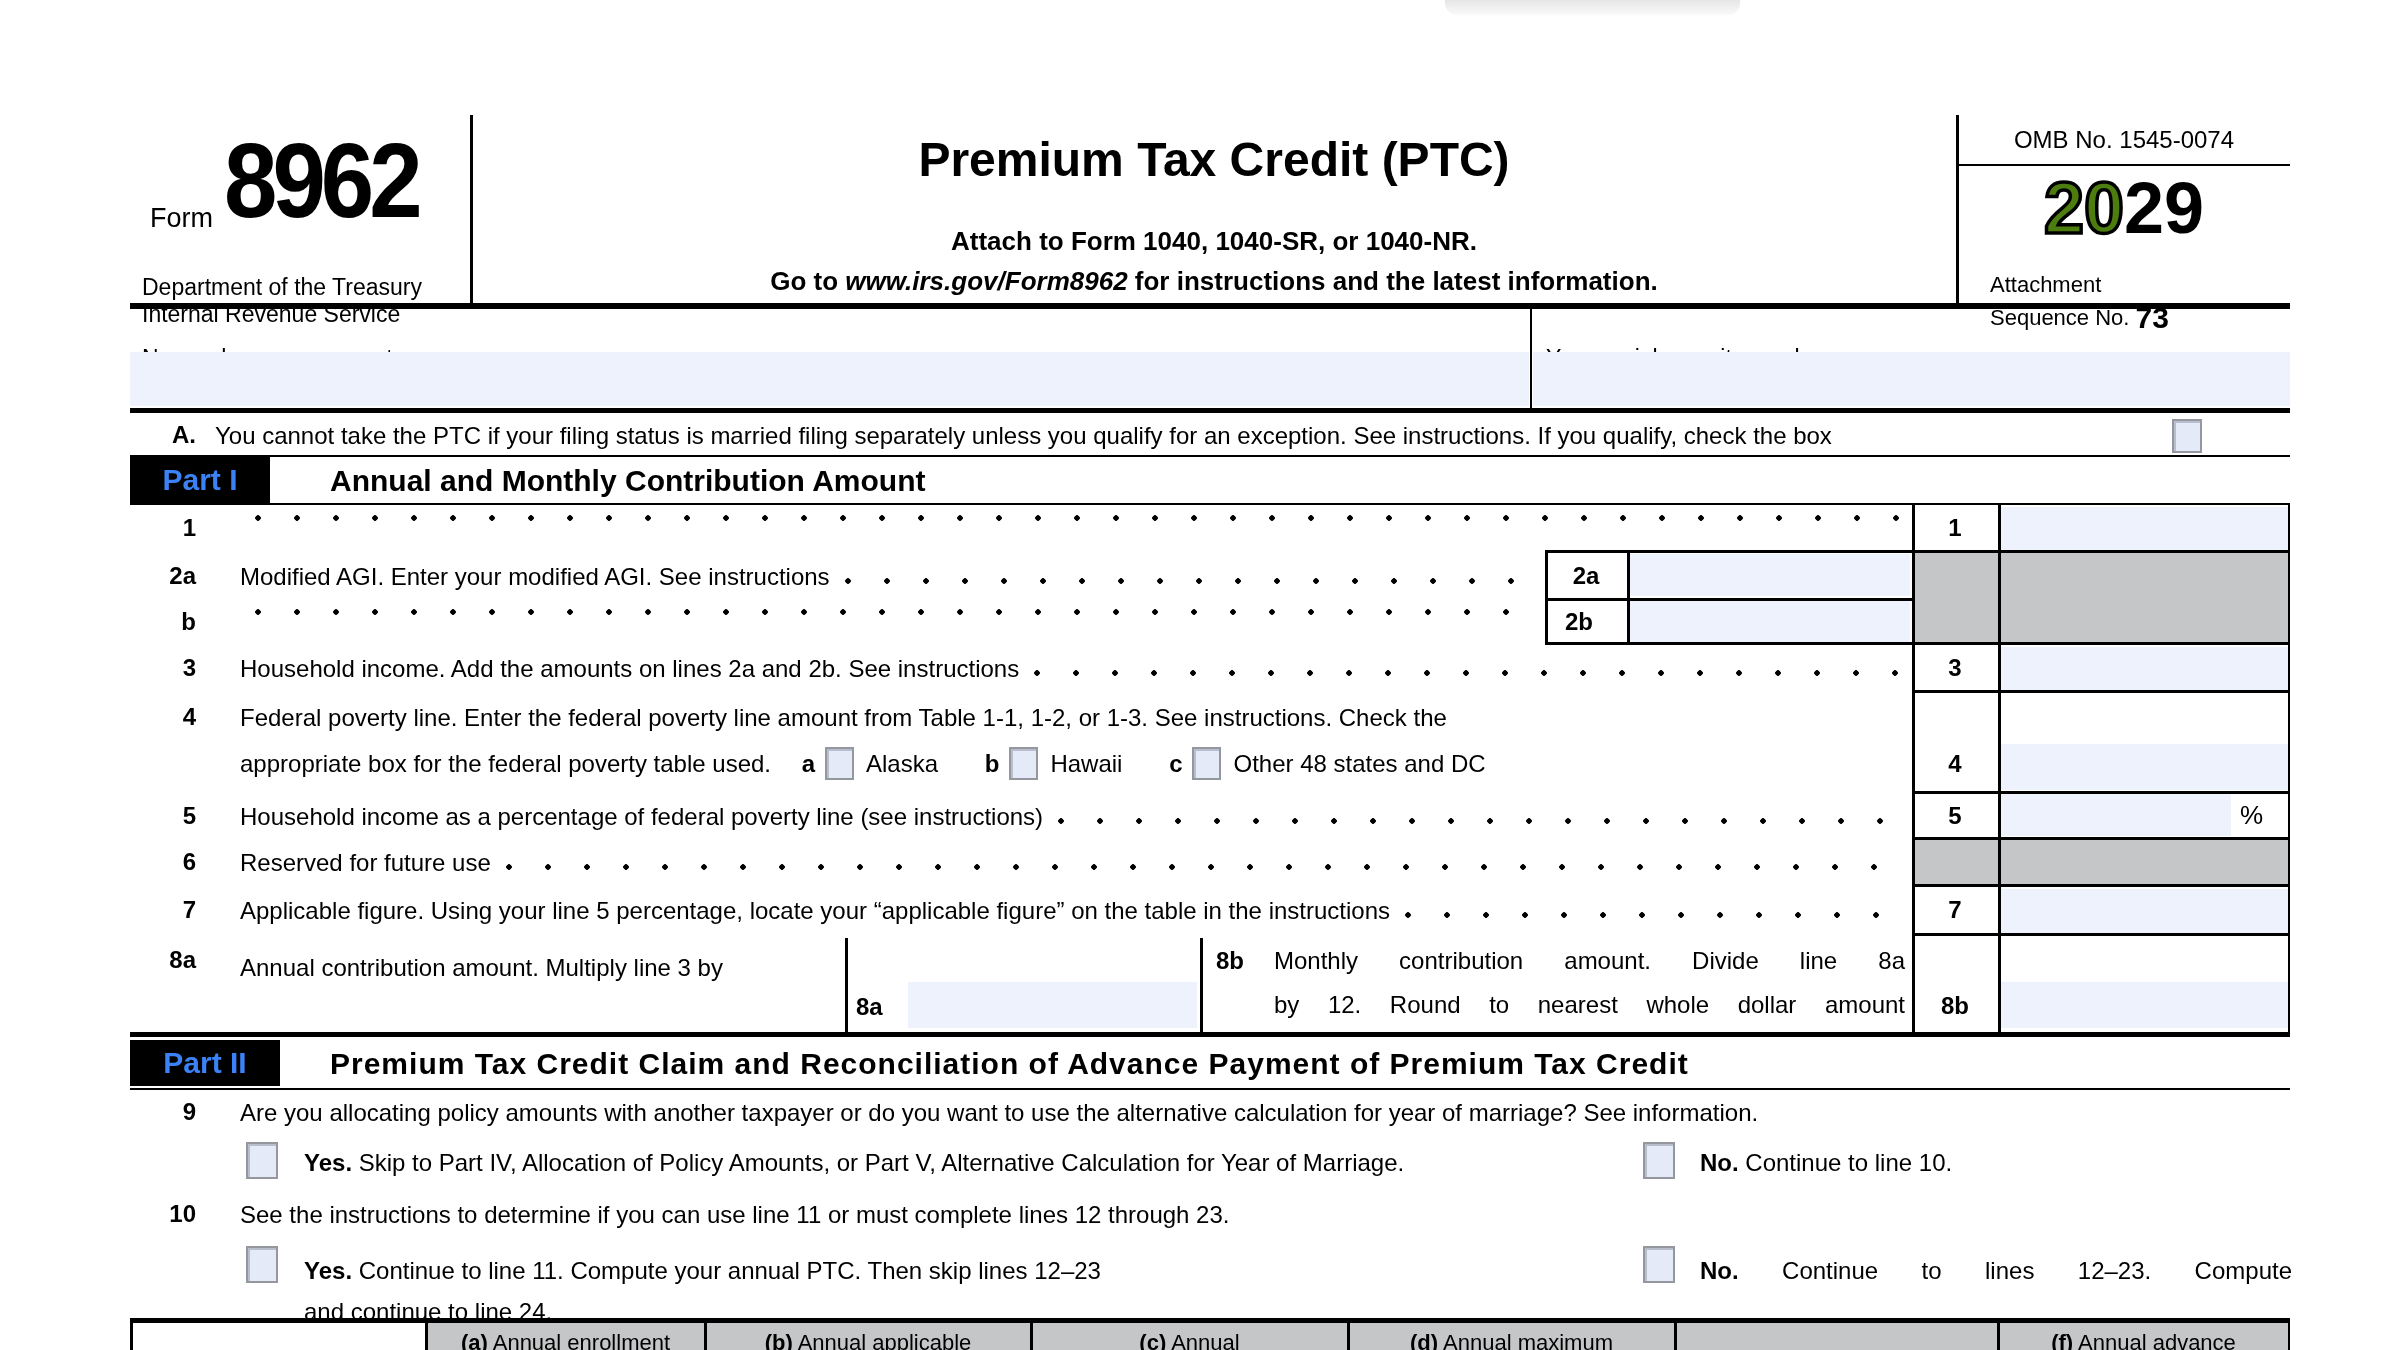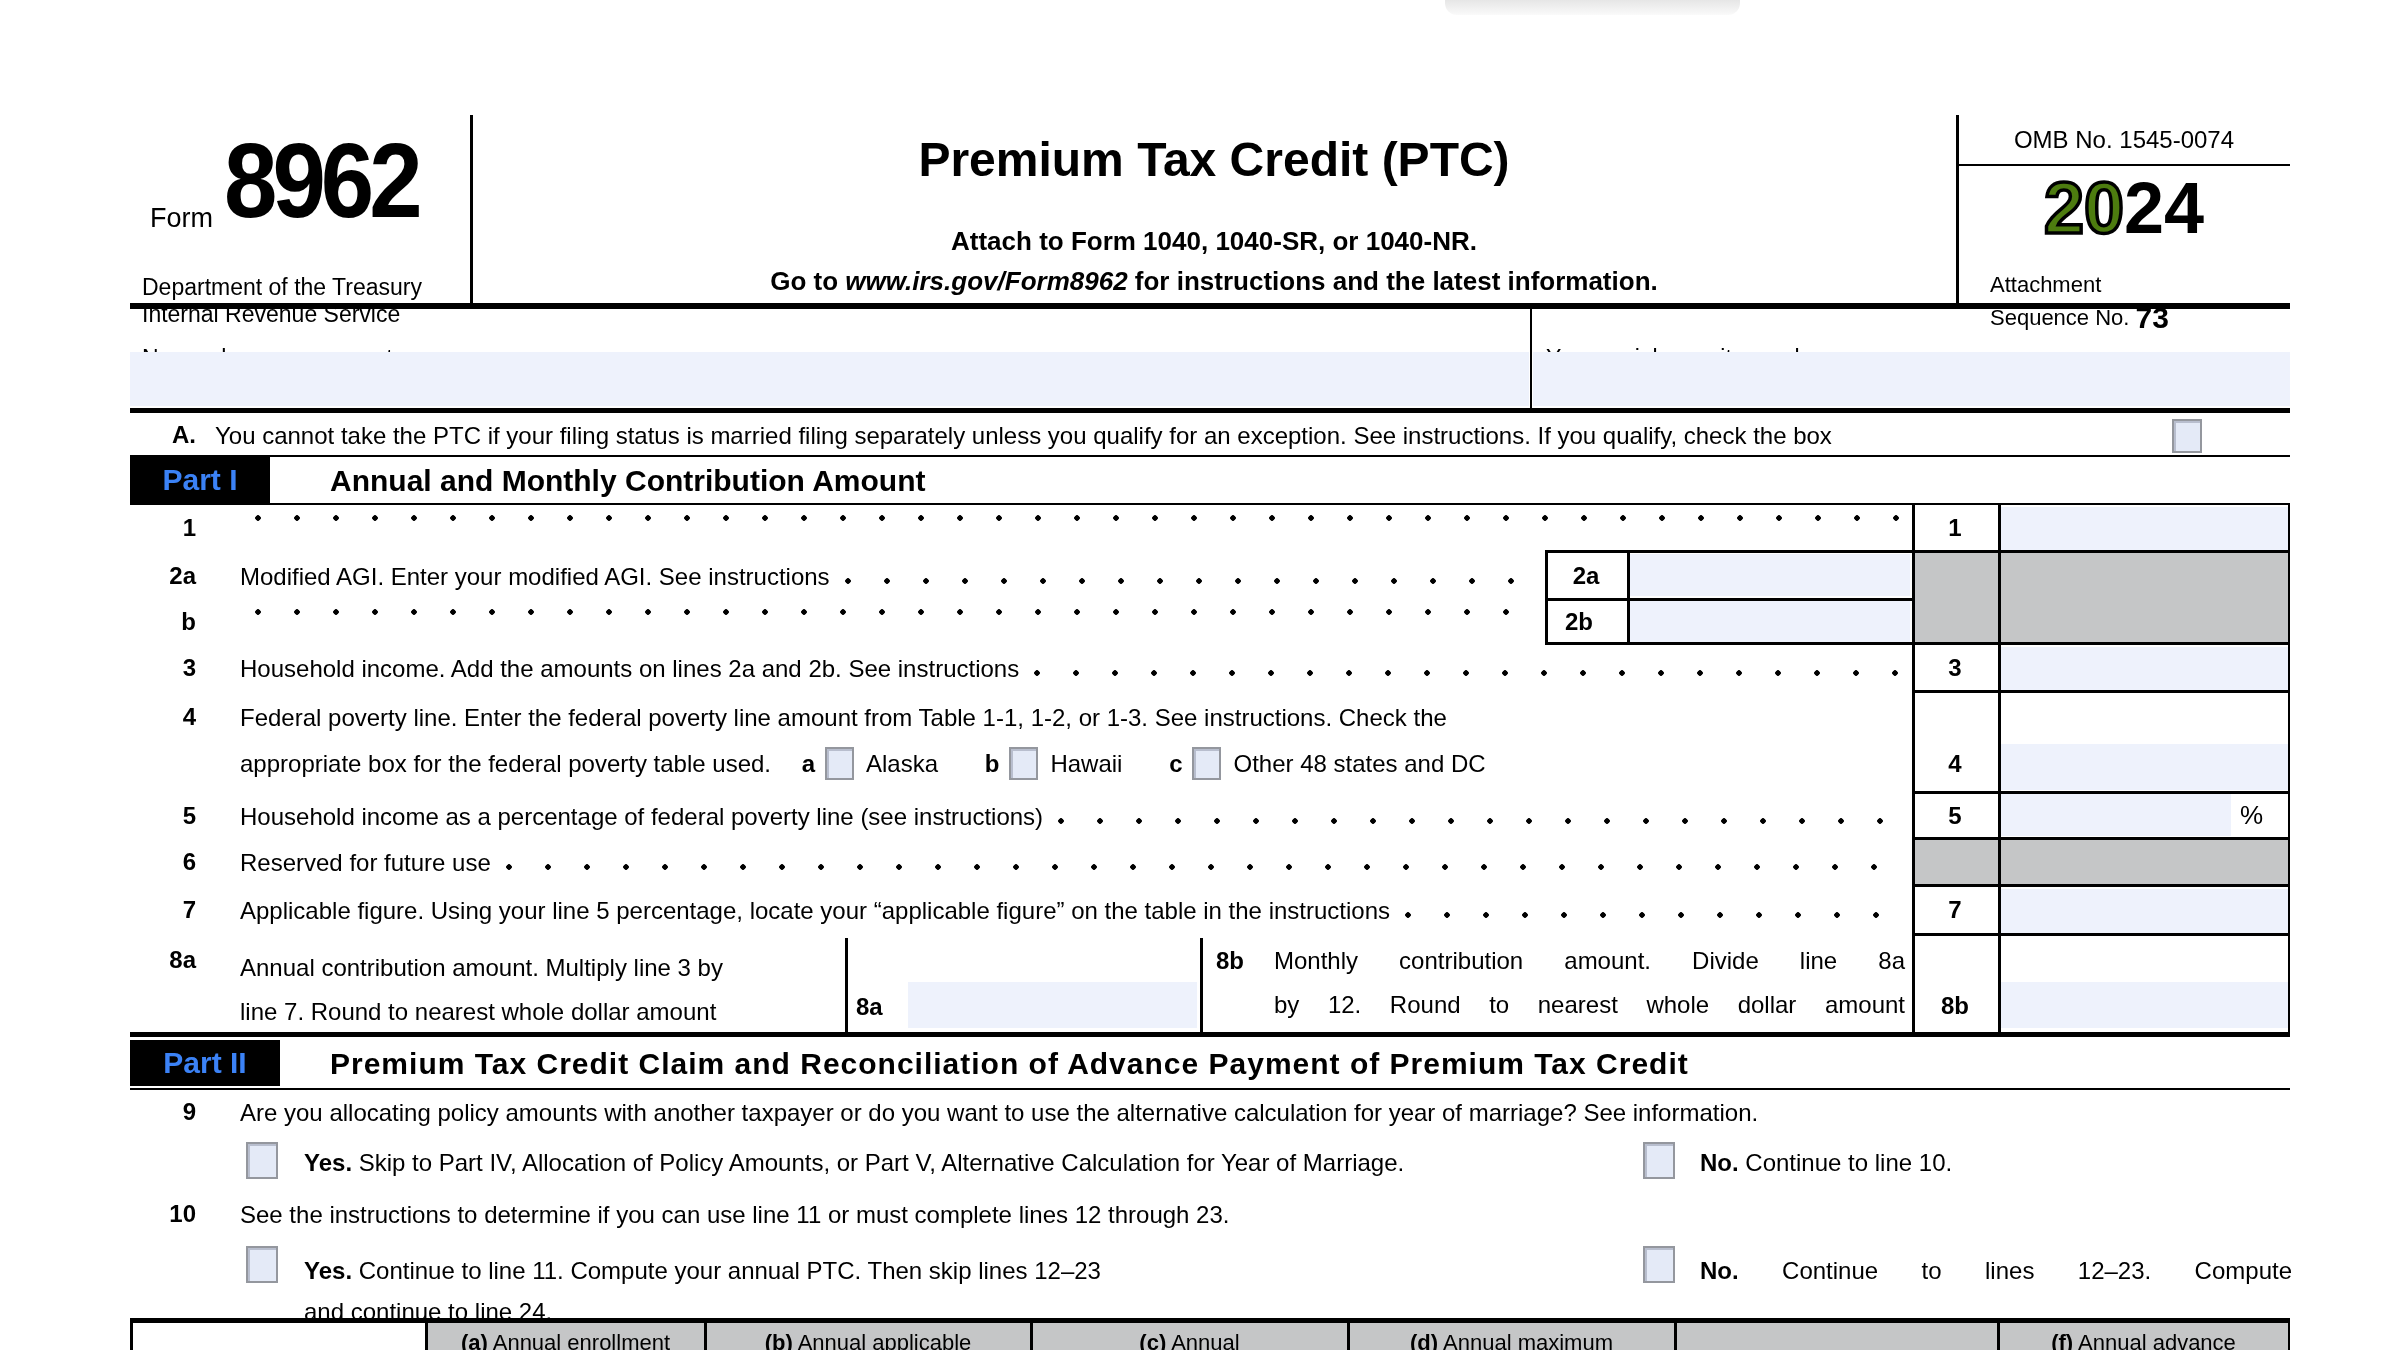--- a/index.html
+++ b/index.html
@@ -50,21 +50,21 @@
 
 <div class="abs b" style="left:472px;top:132px;width:1484px;text-align:center;font-size:48px">Premium Tax Credit (PTC)</div>
 <div class="abs b" style="left:472px;top:226px;width:1484px;text-align:center;font-size:26px">Attach to Form 1040, 1040-SR, or 1040-NR.</div>
 <div class="abs b" style="left:472px;top:266px;width:1484px;text-align:center;font-size:26px">
   <span>Go to </span><span class="i">www.irs.gov/Form8962</span><span> for instructions and the latest information.</span>
 </div>
 
 <div class="abs" style="left:1958px;top:126px;width:332px;text-align:center;font-size:24px">OMB No. 1545-0074</div>
 <div class="hline" style="left:1958px;top:164px;width:332px;height:2px"></div>
 <div class="abs" style="left:1958px;top:172px;width:332px;text-align:center;font-size:72px;line-height:72px;font-weight:700">
-  <span style="color:#4d7c0f;-webkit-text-stroke:3.5px #000">20</span><span>24</span>
+  <span style="color:#4d7c0f;-webkit-text-stroke:3.5px #000">20</span><span>29</span>
 </div>
 <div class="abs sm" style="left:1990px;top:244px;font-size:22px">Attachment</div>
 <div class="abs sm" style="left:1990px;top:272px;font-size:22px">
   <span>Sequence No. </span><span class="b" style="font-size:30px;vertical-align:-3px">73</span>
 </div>
 
 <div class="hline" style="left:130px;top:303px;width:2160px;height:6px"></div>
 
 <div class="abs sm" style="left:142px;top:317px">Name shown on your return</div>
 <div class="abs sm" style="left:1546px;top:317px">Your social security number</div>
@@ -165,21 +165,20 @@
 <div class="num" style="top:896px">7</div>
 <div class="rowtext t" style="left:240px;top:896px;width:1665px">
   <span>Applicable figure. Using your line 5 percentage, locate your “applicable figure” on the table in the instructions</span>
   <span class="dots"></span>
 </div>
 <div class="boxnum" style="top:896px">7</div>
 
 <div class="num" style="top:946px">8a</div>
 <div class="abs t" style="left:240px;top:946px;width:605px;line-height:44px">
   <div>Annual contribution amount. Multiply line 3 by</div>
-  <div>line 7. Round to nearest whole dollar amount</div>
 </div>
 <div class="abs b t" style="left:856px;top:992px">8a</div>
 <div class="abs b t" style="left:1216px;top:946px">8b</div>
 <div class="abs t just" style="left:1274px;top:946px;width:631px">Monthly contribution amount. Divide line 8a</div>
 <div class="abs t just" style="left:1274px;top:990px;width:631px">by 12. Round to nearest whole dollar amount</div>
 <div class="boxnum" style="top:992px">8b</div>
 
 <div class="hline" style="left:130px;top:1032px;width:2160px;height:5px"></div>
 
 <div class="partbox" style="top:1040px;width:150px;height:46px">Part II</div>

